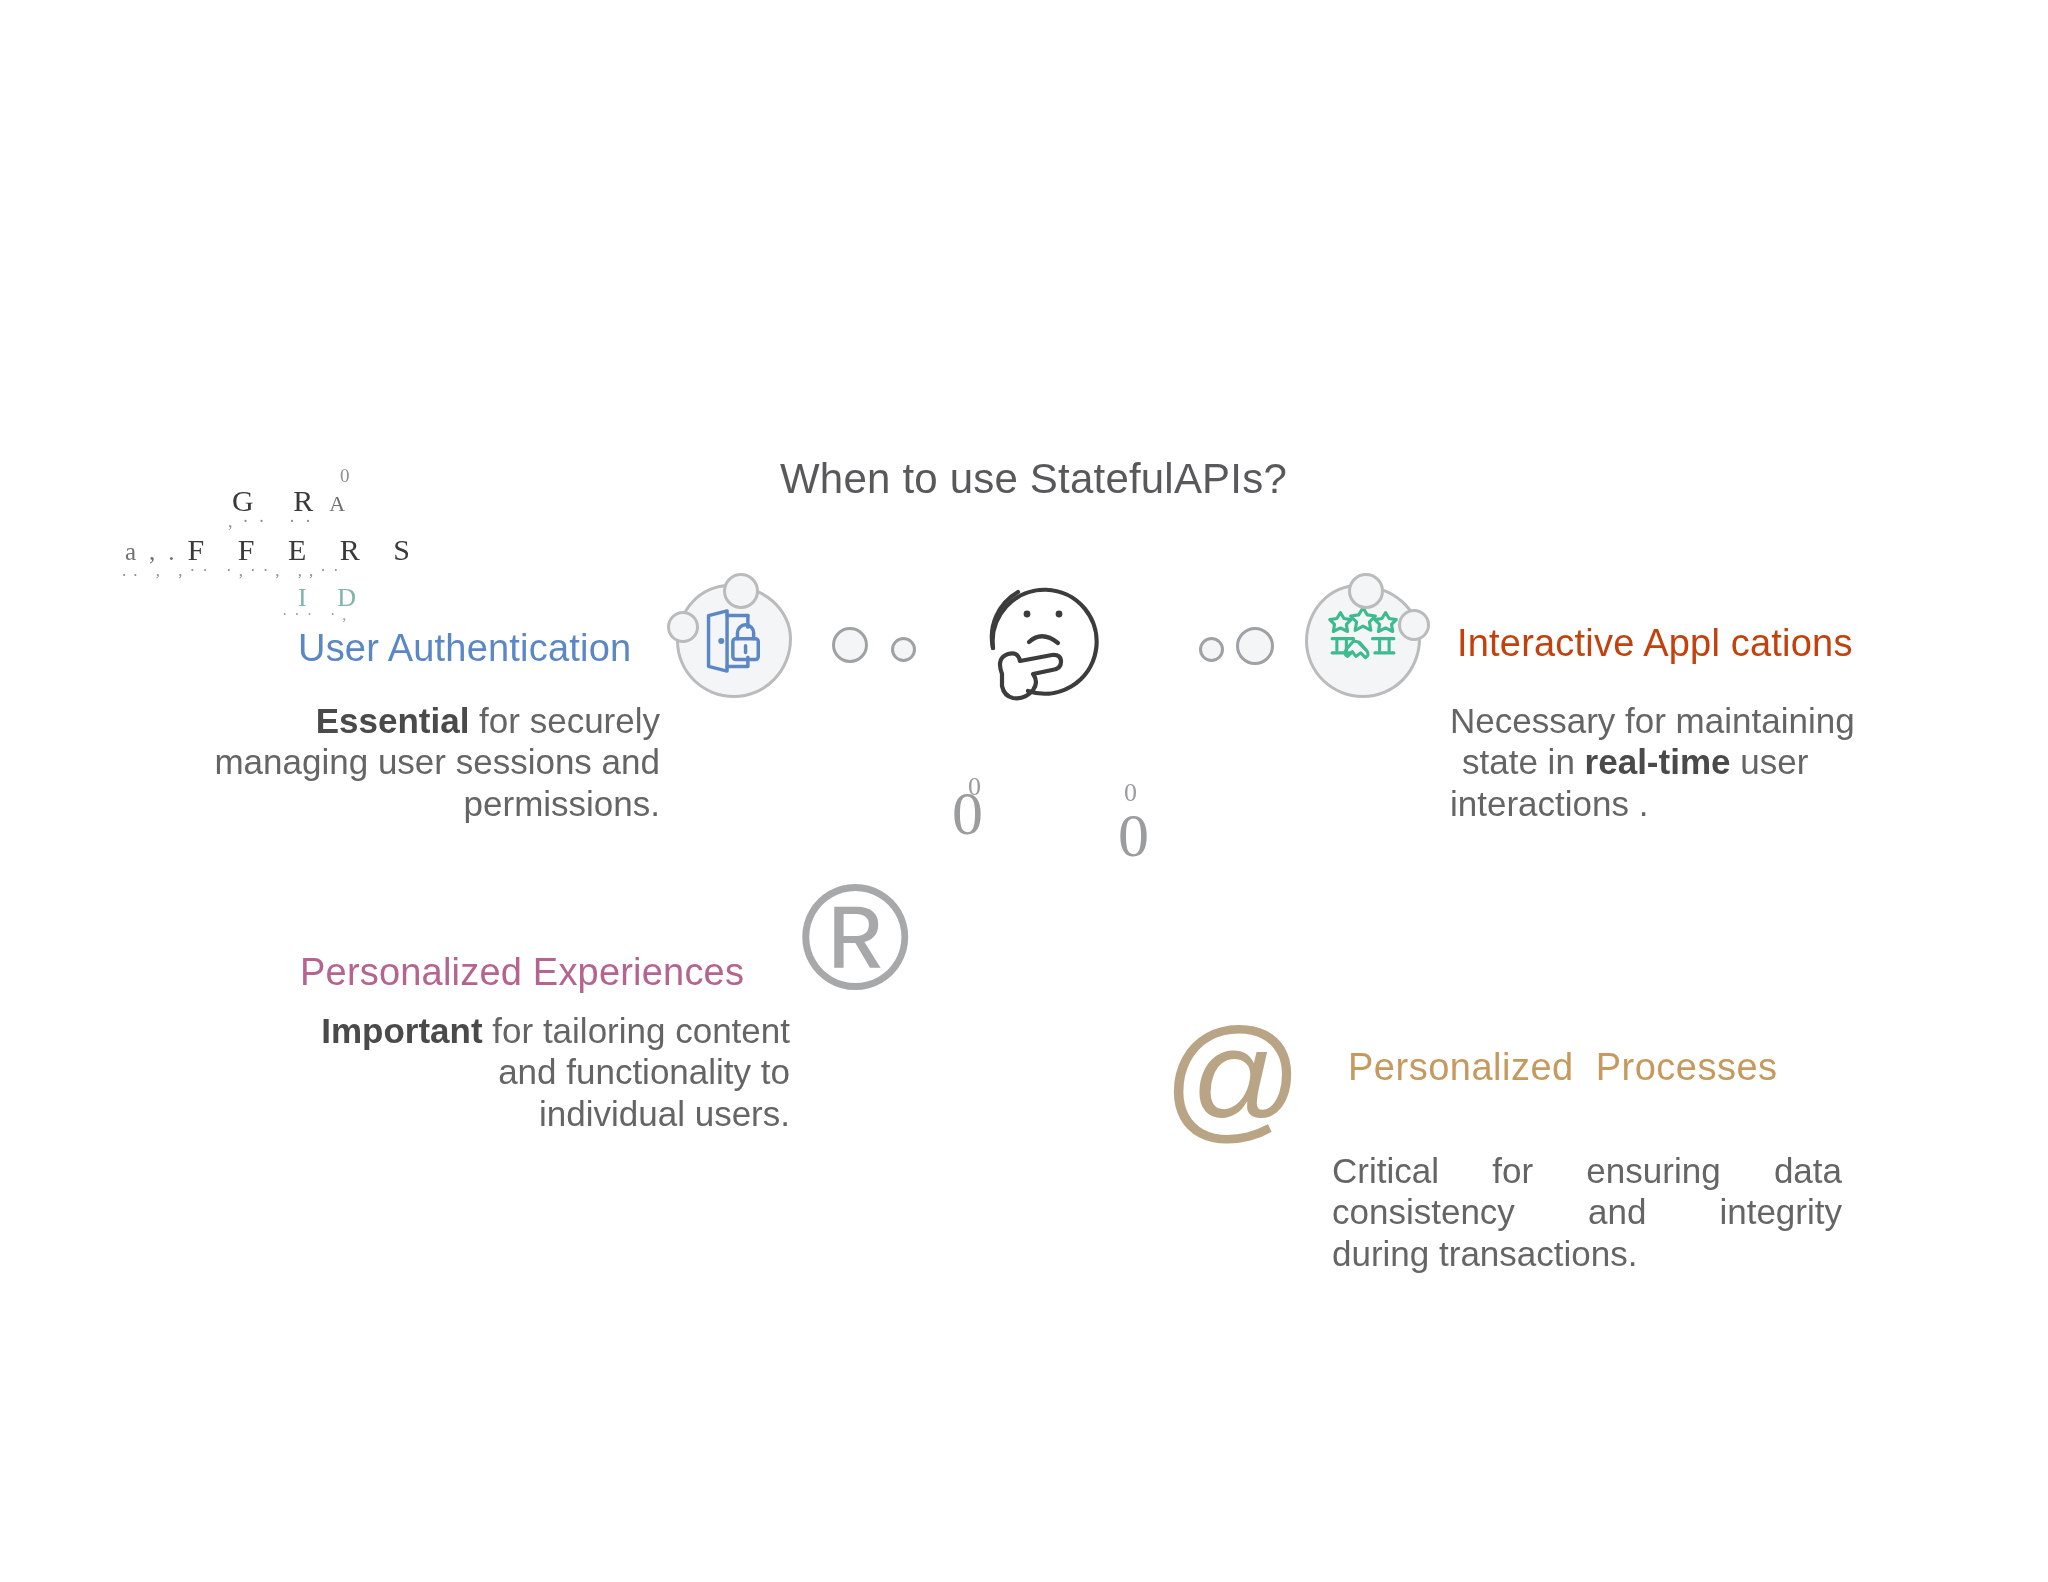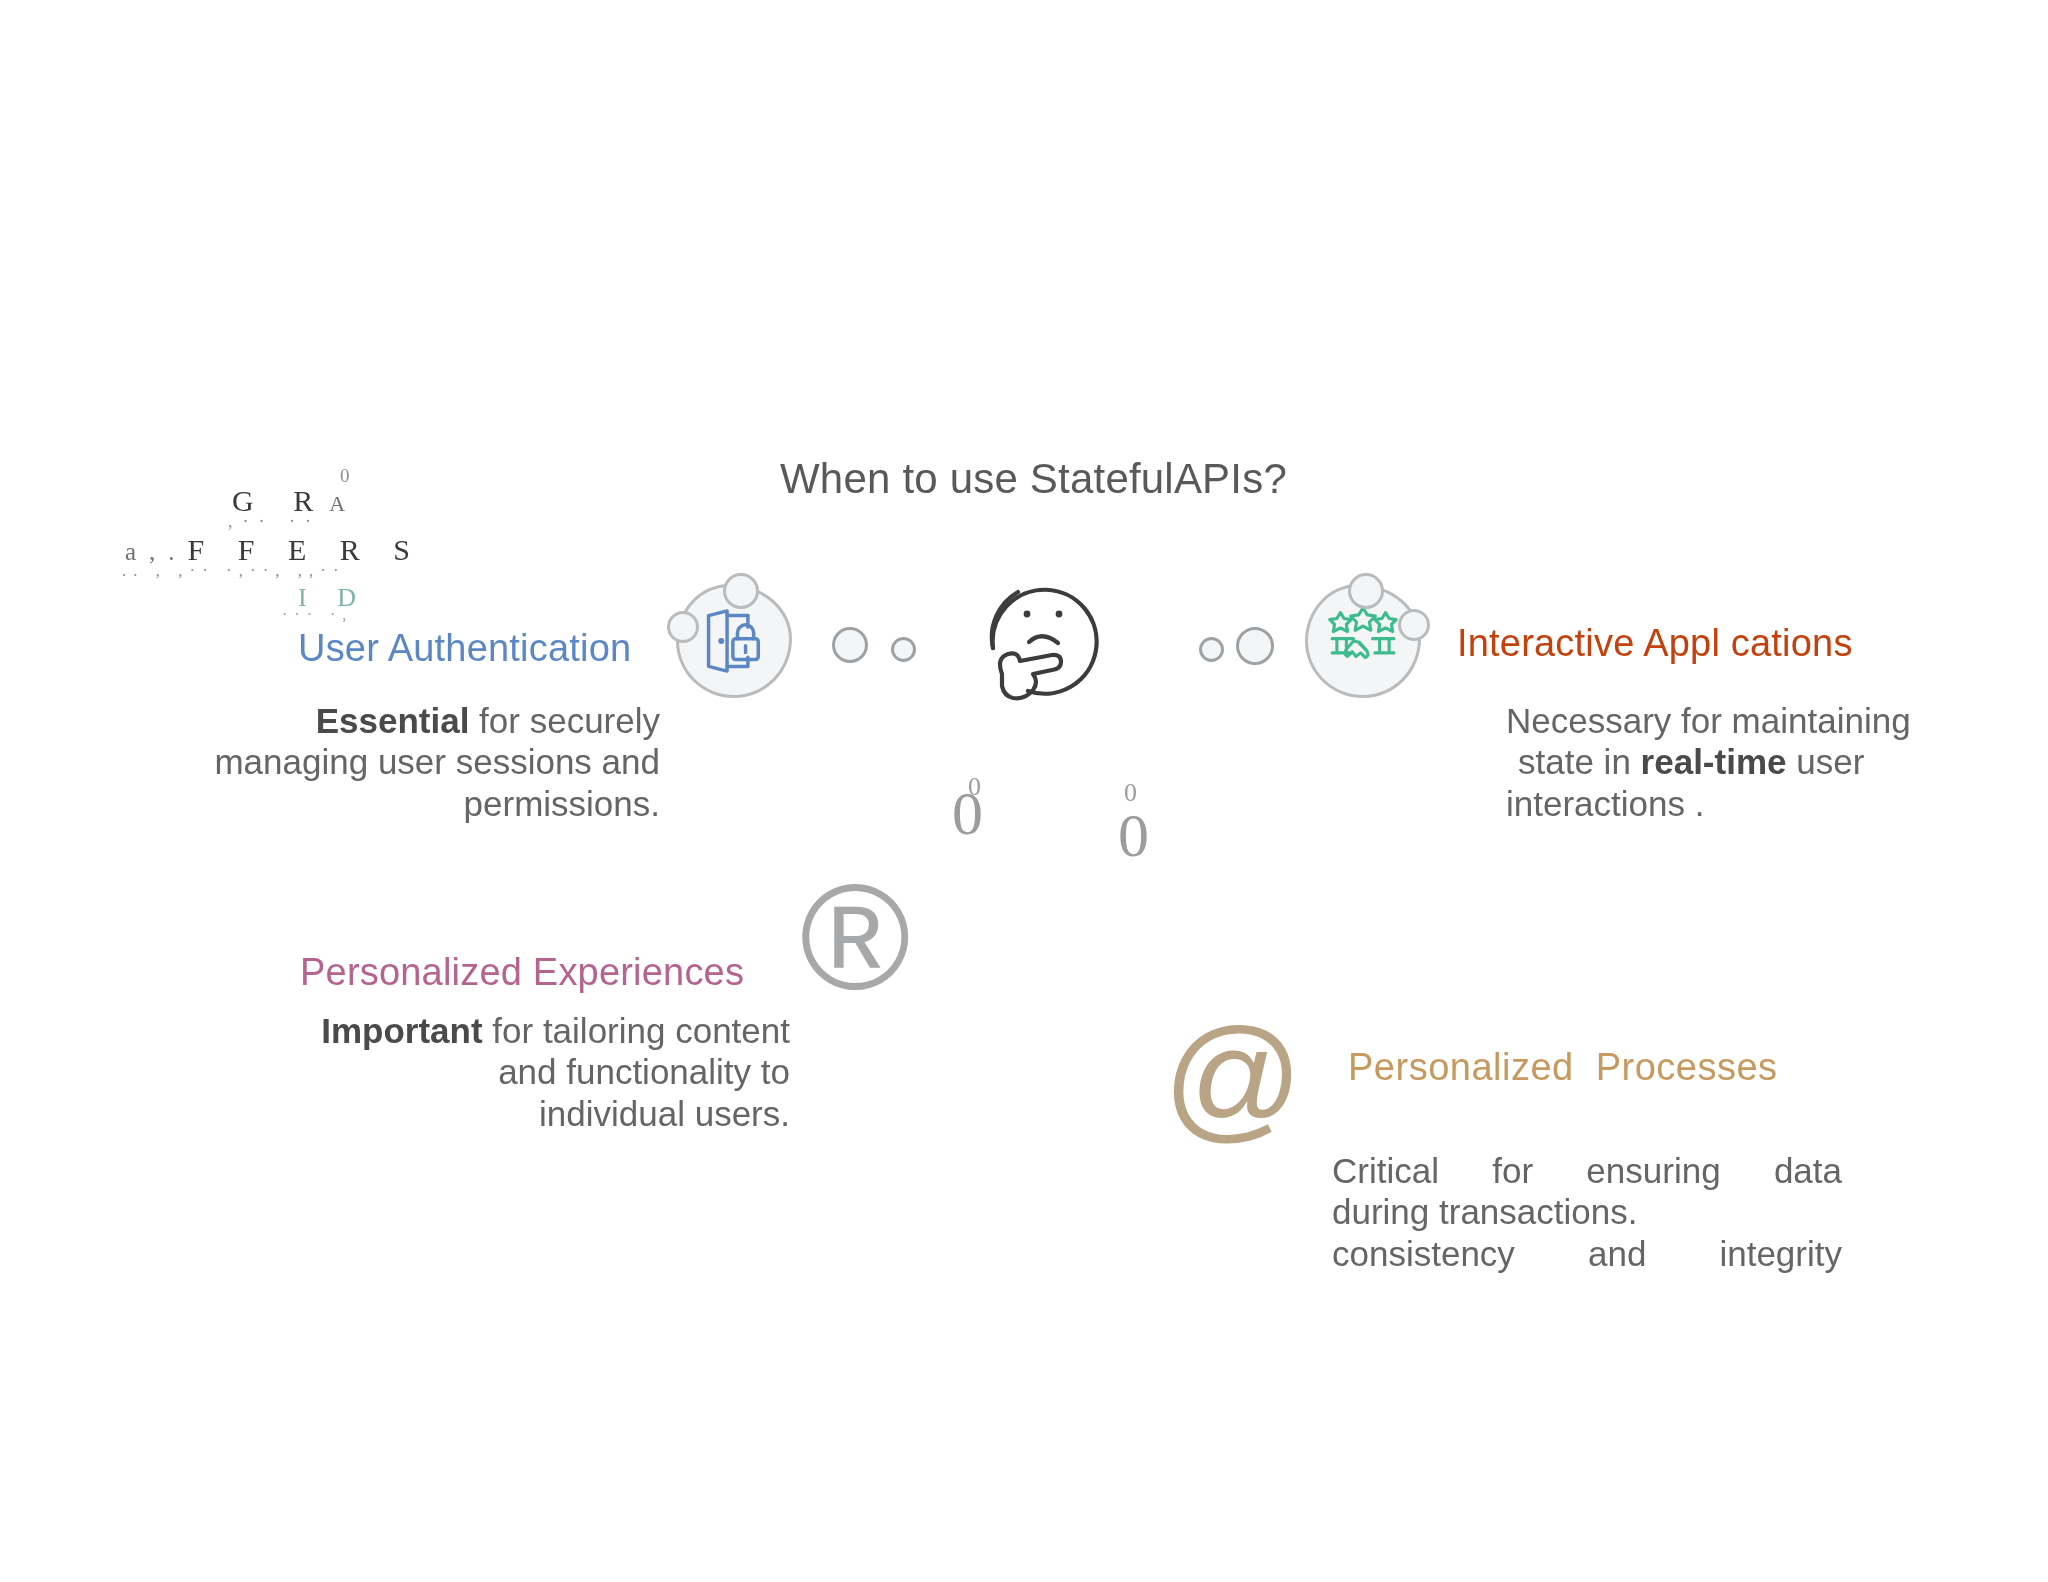--- a/index.html
+++ b/index.html
@@ -60,21 +60,21 @@
     line-height: 1.18;
   }
   .body-text .emph { color: #4a4a4a; font-weight: 600; }
 
   #body-user-auth {
     left: 120px; top: 700px;
     width: 540px;
     text-align: right;
   }
   #body-interactive {
-    left: 1506px; top: 700px;
+    left: 1450px; top: 700px;
     width: 520px;
     text-align: left;
   }
   #body-interactive .l2 { padding-left: 12px; }
   #body-personalized {
     left: 180px; top: 1010px;
     width: 610px;
     text-align: right;
   }
   #body-transactional {
@@ -251,24 +251,24 @@
     <span>individual users.</span>
   </div>
 
   <div class="abs body-text" id="body-transactional">
     <span class="ln j">
         <span>Critical</span>
         <span>for</span>
         <span>ensuring</span>
         <span>data</span>
       </span>
-    <span class="ln">during transactions.</span>
     <span class="ln j">
         <span>consistency</span>
         <span>and</span>
         <span>integrity</span>
       </span>
+    <span class="ln">during transactions.</span>
   </div>
 
   <div class="abs" id="registered-symbol">®</div>
   <div class="abs" id="at-symbol">@</div>
 
 </div>
 
 </body></html>

